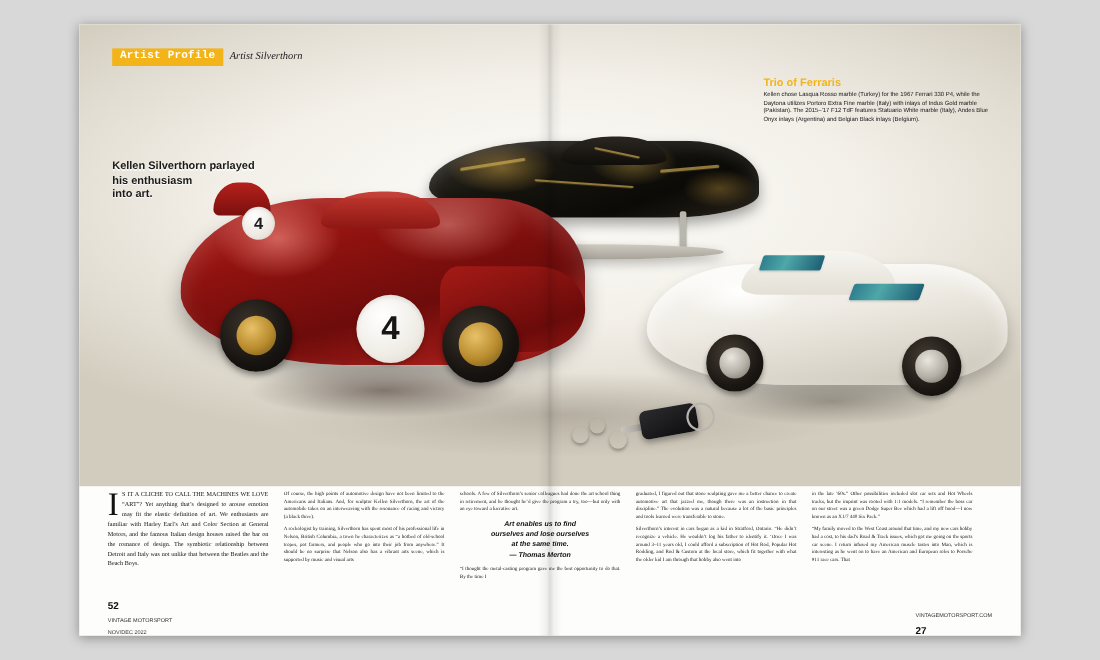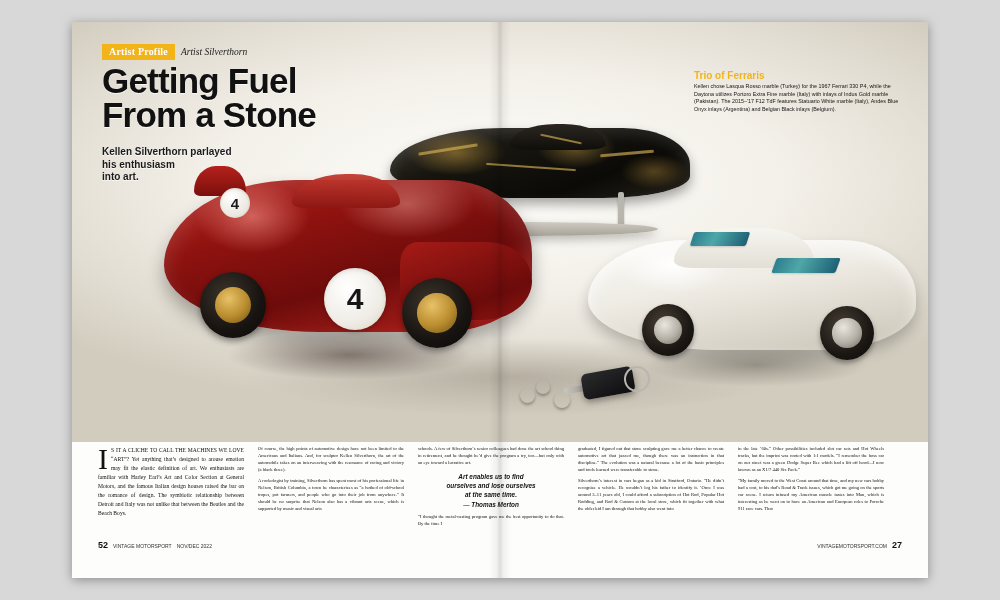--- a/index.html
+++ b/index.html
@@ -47,21 +47,21 @@
     position: absolute;
     left: 30px;
     top: 22px;
     display: flex;
     align-items: center;
     z-index: 22;
   }
   .kicker-tag {
     background: #f2b418;
     color: #ffffff;
-    font-family: Liberation Serif, serif;
+    font-family: Liberation Mono, monospace;
     font-weight: bold;
     font-size: 10px;
     letter-spacing: .2px;
     padding: 3px 7px 3px 7px;
     line-height: 1;
   }
   .kicker-sub {
     font-family: "Liberation Serif", serif;
     font-style: italic;
     font-size: 9.5px;
@@ -420,28 +420,29 @@
     font-style: italic;
     font-size: 6.4px;
     line-height: 1.45;
     text-align: center;
     color: #111;
     margin: 5px 0 5px 0;
   }
   
   .folio {
     position: absolute;
-    bottom: 28px;
+    bottom: 0;
     font-family: "Liberation Sans", sans-serif;
     font-size: 5px;
     color: #333;
     display: flex;
     align-items: baseline;
     gap: 5px;
     z-index: 25;
+    flex-direction: column;
   }
   .folio .num {
     font-weight: bold;
     font-size: 9px;
     color: #111;
   }
   .folio-left { left: 26px; }
   .folio-right { right: 26px; }
 </style>
 </head>
@@ -506,24 +507,20 @@
         <div class="coin c2"></div>
         <div class="coin c3"></div>
       </div>
     </div>
 
     <div class="kicker">
       <span class="kicker-tag">Artist Profile</span>
       <span class="kicker-sub">Artist Silverthorn</span>
     </div>
 
-    <div class="headline">
-      <div>Getting Fuel</div>
-      <div>From a Stone</div>
-    </div>
 
     <div class="deck">
       <div>Kellen Silverthorn parlayed</div>
       <div>his enthusiasm</div>
       <div>into art.</div>
     </div>
 
 
     <div class="caption-tr">
       <div class="cap-title">Trio of Ferraris</div>

